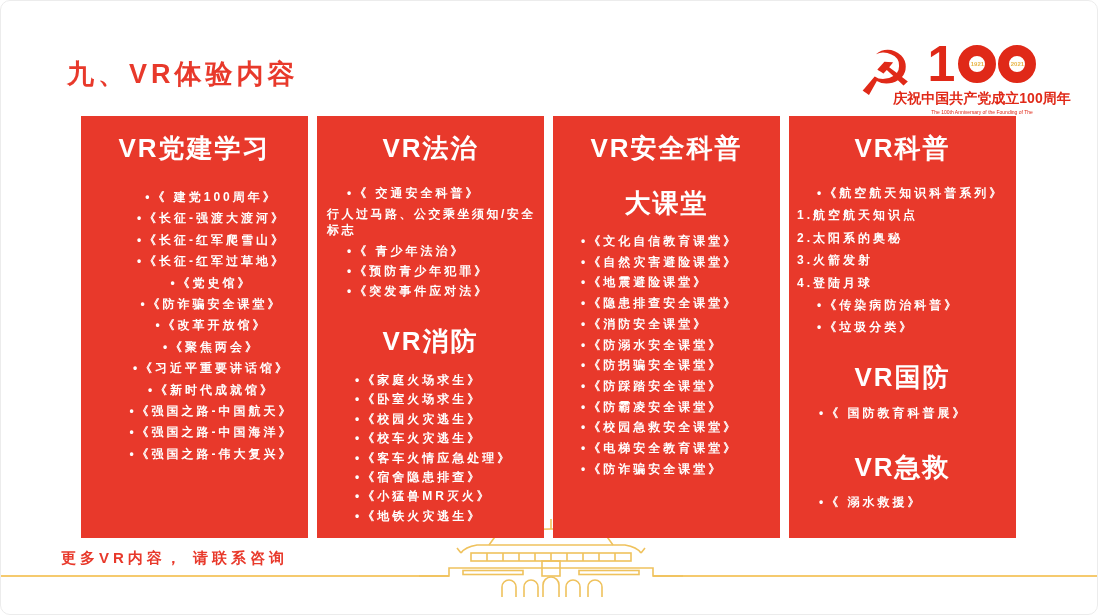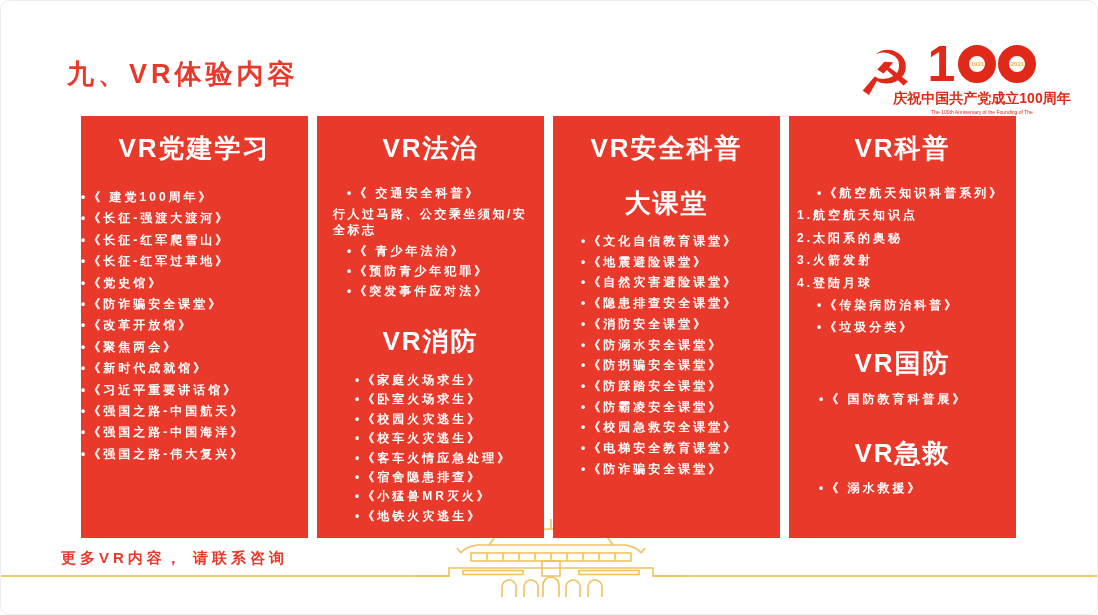--- a/index.html
+++ b/index.html
@@ -43,37 +43,37 @@
     color:#ffffff;font-size:26px;font-weight:bold;text-align:center;
     letter-spacing:2px;line-height:36px;
   }
   .item{
     color:#ffffff;font-size:12px;font-weight:bold;letter-spacing:3px;
     white-space:nowrap;
   }
   .bullet{font-size:12px;margin-right:0;}
   
   .col0 .item-list{margin-top:21px;}
-  .col0 .item{line-height:21.4px;}
+  .col0 .item{line-height:21.4px;padding-left:34px;text-align:center;}
   
   .col1 .sec0{margin-top:17px;}
   .col1 .sec0 .item{line-height:20px;padding-left:30px;}
-  .col1 .sec0 .item.desc{white-space:normal;line-height:16px;padding:3px 5px 3px 16px;letter-spacing:2.5px;}
+  .col1 .sec0 .item.desc{white-space:normal;line-height:16px;padding:3px 5px 3px 10px;letter-spacing:2.5px;}
   .col1 .subtitle{margin-top:22px;}
   .col1 .sec1{margin-top:12px;}
   .col1 .sec1 .item{line-height:19.4px;padding-left:38px;}
   
   .col2 .col-title.line2{margin-top:19px;}
   .col2 .sec0{margin-top:10px;}
   .col2 .item{line-height:20.7px;padding-left:28px;}
   
   .col3 .sec0{margin-top:16px;}
   .col3 .item{line-height:22.4px;padding-left:28px;}
   .col3 .item.num{padding-left:8px;}
-  .col3 .subtitle.sub1{margin-top:6px;}
+  .col3 .subtitle.sub1{margin-top:20px;}
   .col3 .sec1{margin-top:8px;}
   .col3 .sec1 .item{line-height:20px;padding-left:30px;}
   .col3 .subtitle.sub2{margin-top:26px;}
   .col3 .sec2{margin-top:7px;}
   .col3 .sec2 .item{line-height:20px;padding-left:30px;}
   
   .footer-note{
     position:absolute;left:60px;top:548px;
     color:#e8392b;font-size:15px;font-weight:bold;letter-spacing:4px;z-index:2;
   }
@@ -107,22 +107,22 @@
         <div class="col-title">VR党建学习</div>
         <div class="item-list sec0">
           <div class="item"><span class="bullet">•</span><span>《 建党100周年》</span></div>
           <div class="item"><span class="bullet">•</span><span>《长征-强渡大渡河》</span></div>
           <div class="item"><span class="bullet">•</span><span>《长征-红军爬雪山》</span></div>
           <div class="item"><span class="bullet">•</span><span>《长征-红军过草地》</span></div>
           <div class="item"><span class="bullet">•</span><span>《党史馆》</span></div>
           <div class="item"><span class="bullet">•</span><span>《防诈骗安全课堂》</span></div>
           <div class="item"><span class="bullet">•</span><span>《改革开放馆》</span></div>
           <div class="item"><span class="bullet">•</span><span>《聚焦两会》</span></div>
+          <div class="item"><span class="bullet">•</span><span>《习近平重要讲话馆》</span></div>
           <div class="item"><span class="bullet">•</span><span>《新时代成就馆》</span></div>
-          <div class="item"><span class="bullet">•</span><span>《习近平重要讲话馆》</span></div>
           <div class="item"><span class="bullet">•</span><span>《强国之路-中国航天》</span></div>
           <div class="item"><span class="bullet">•</span><span>《强国之路-中国海洋》</span></div>
           <div class="item"><span class="bullet">•</span><span>《强国之路-伟大复兴》</span></div>
         </div>
       </div>
       <div class="column col1">
         <div class="col-title">VR法治</div>
         <div class="item-list sec0">
           <div class="item"><span class="bullet">•</span><span>《 交通安全科普》</span></div>
           <div class="item desc"><span>行人过马路、公交乘坐须知/安全标志</span></div>
@@ -140,22 +140,22 @@
           <div class="item"><span class="bullet">•</span><span>《宿舍隐患排查》</span></div>
           <div class="item"><span class="bullet">•</span><span>《小猛兽MR灭火》</span></div>
           <div class="item"><span class="bullet">•</span><span>《地铁火灾逃生》</span></div>
         </div>
       </div>
       <div class="column col2">
         <div class="col-title">VR安全科普</div>
         <div class="col-title line2">大课堂</div>
         <div class="item-list sec0">
           <div class="item"><span class="bullet">•</span><span>《文化自信教育课堂》</span></div>
+          <div class="item"><span class="bullet">•</span><span>《自然灾害避险课堂》</span></div>
           <div class="item"><span class="bullet">•</span><span>《地震避险课堂》</span></div>
-          <div class="item"><span class="bullet">•</span><span>《自然灾害避险课堂》</span></div>
           <div class="item"><span class="bullet">•</span><span>《隐患排查安全课堂》</span></div>
           <div class="item"><span class="bullet">•</span><span>《消防安全课堂》</span></div>
           <div class="item"><span class="bullet">•</span><span>《防溺水安全课堂》</span></div>
           <div class="item"><span class="bullet">•</span><span>《防拐骗安全课堂》</span></div>
           <div class="item"><span class="bullet">•</span><span>《防踩踏安全课堂》</span></div>
           <div class="item"><span class="bullet">•</span><span>《防霸凌安全课堂》</span></div>
           <div class="item"><span class="bullet">•</span><span>《校园急救安全课堂》</span></div>
           <div class="item"><span class="bullet">•</span><span>《电梯安全教育课堂》</span></div>
           <div class="item"><span class="bullet">•</span><span>《防诈骗安全课堂》</span></div>
         </div>

